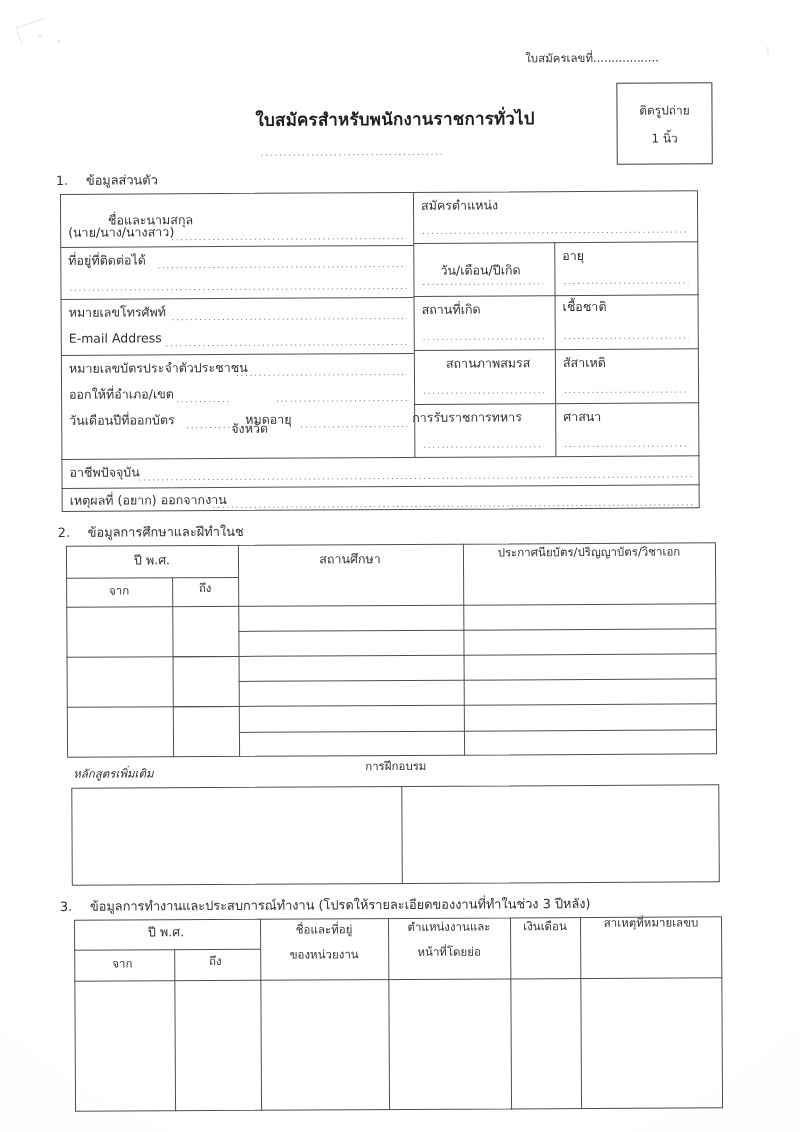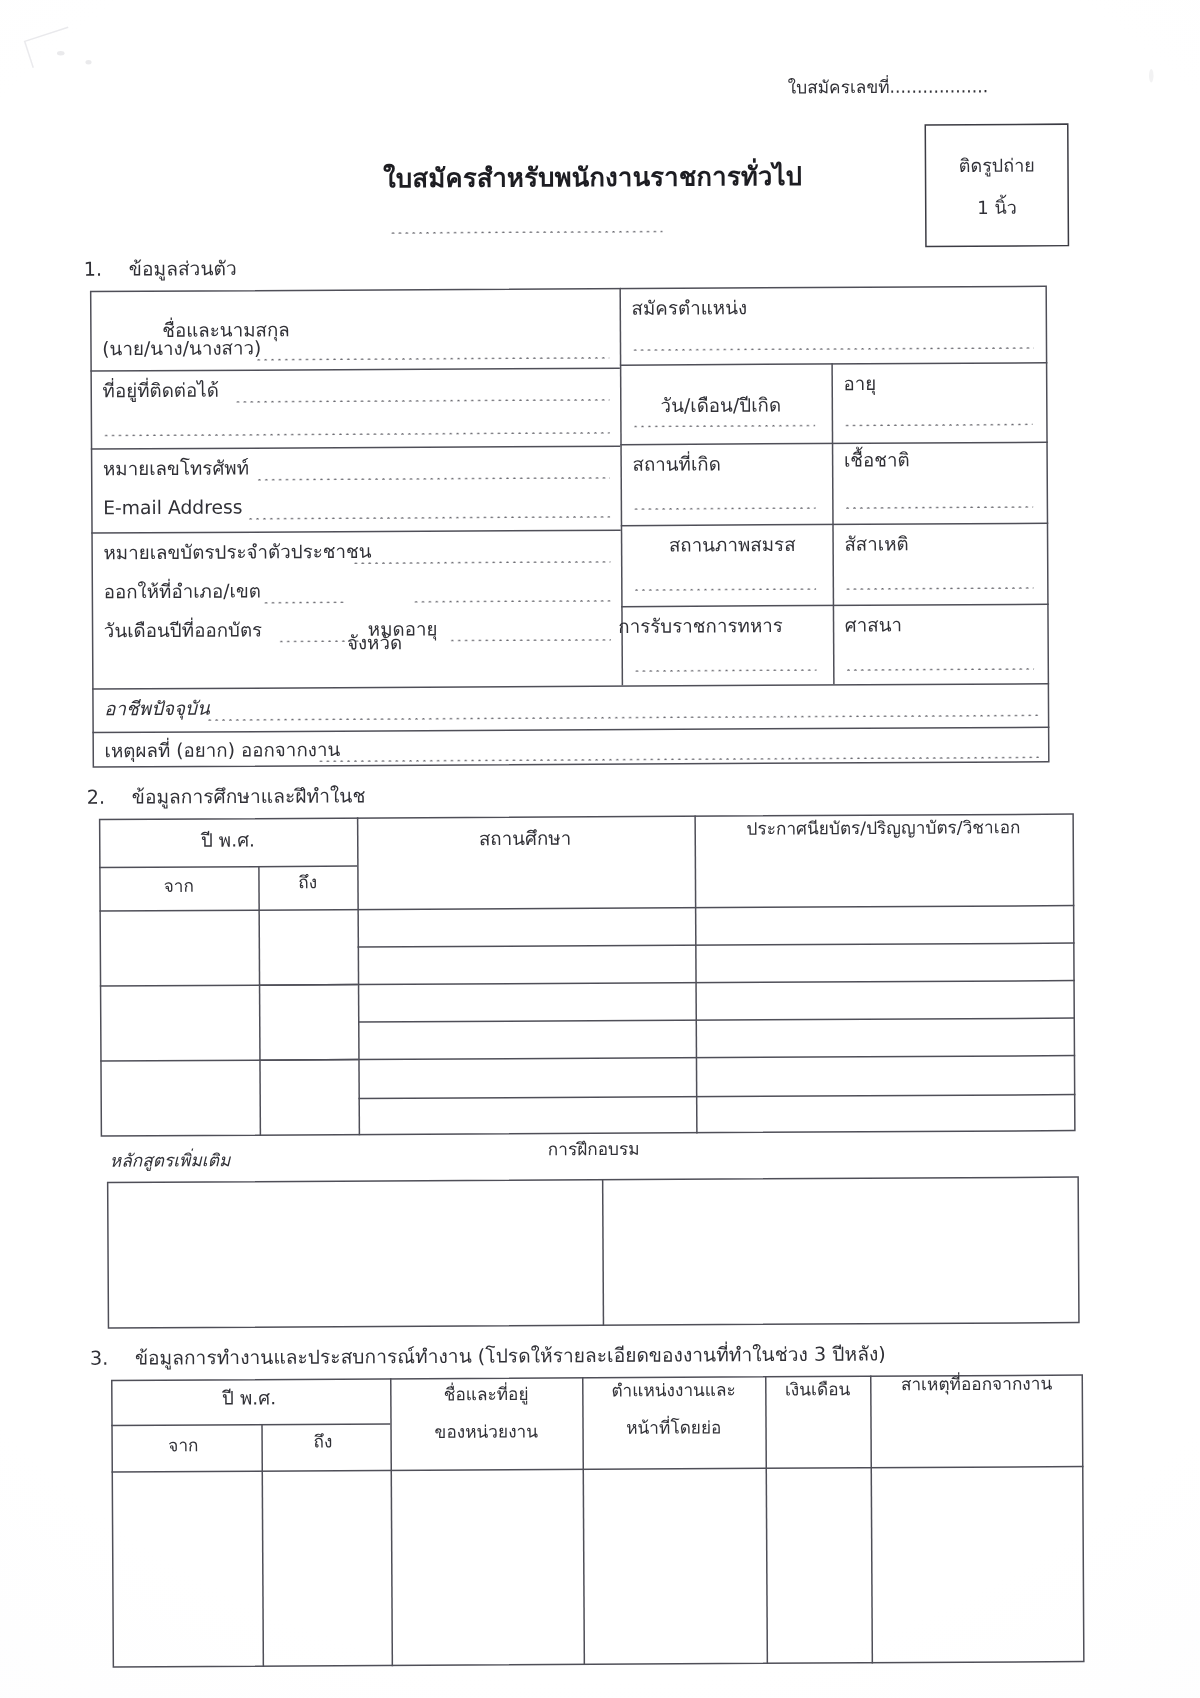--- a/index.html
+++ b/index.html
@@ -173,21 +173,21 @@
   <div class="t" style="left:70px; top:386px;">ออกให้ที่อำเภอ/เขต</div>
   <div class="dots" style="left:176px; top:399px; width:55px;"></div>
   <div class="t" style="left:232px; top:386px;margin-top:35px;">จังหวัด</div>
   <div class="dots" style="left:276px; top:399px; width:132px;"></div>
 
   <div class="t" style="left:70px; top:412px;">วันเดือนปีที่ออกบัตร</div>
   <div class="dots" style="left:186px; top:425px; width:58px;"></div>
   <div class="t" style="left:246px; top:412px;">หมดอายุ</div>
   <div class="dots" style="left:300px; top:425px; width:108px;"></div>
 
-  <div class="t" style="left:70px; top:464px;font-style:italic;">อาชีพปัจจุบัน</div>
+  <div class="t" style="left:70px; top:464px;">อาชีพปัจจุบัน</div>
   <div class="dots" style="left:138px; top:477px; width:555px;"></div>
 
   <div class="t" style="left:70px; top:492px;">เหตุผลที่ (อยาก) ออกจากงาน</div>
   <div class="dots" style="left:212px; top:505px; width:481px;"></div>
 
   <div class="t" style="left:423px; top:199px;">สมัครตำแหน่ง</div>
   <div class="dots" style="left:423px; top:232px; width:268px;"></div>
 
   <div class="t" style="left:423px; top:264px;margin-left:19px;">วัน/เดือน/ปีเกิด</div>
   <div class="dots" style="left:423px; top:283px; width:122px;"></div>
@@ -262,15 +262,15 @@
   <div class="t c sm" style="left:120px; top:956px;">จาก</div>
   <div class="t c sm" style="left:213px; top:954px;">ถึง</div>
 
   <div class="t c sm" style="left:322px; top:923px;">ชื่อและที่อยู่</div>
   <div class="t c sm" style="left:322px; top:948px;">ของหน่วยงาน</div>
 
   <div class="t c sm" style="left:447px; top:921px;">ตำแหน่งงานและ</div>
   <div class="t c sm" style="left:447px; top:946px;">หน้าที่โดยย่อ</div>
 
   <div class="t c sm" style="left:543px; top:921px;">เงินเดือน</div>
-  <div class="t c sm" style="left:649px; top:918px;">สาเหตุที่ออกจากงาน</div>
+  <div class="t c sm" style="left:649px; top:918px;">สาเหตุที่หมายเลขบ</div>
 
 </div>
 
 </body></html>

